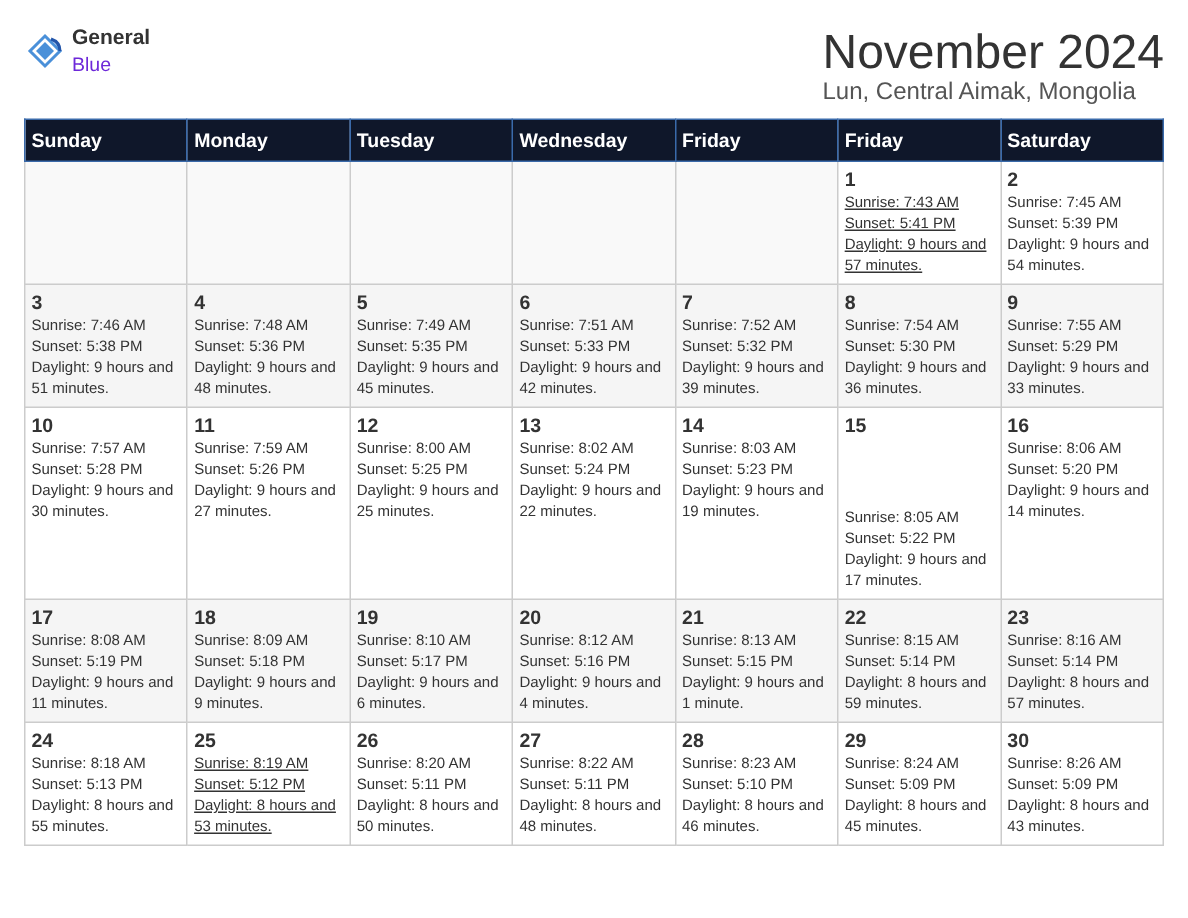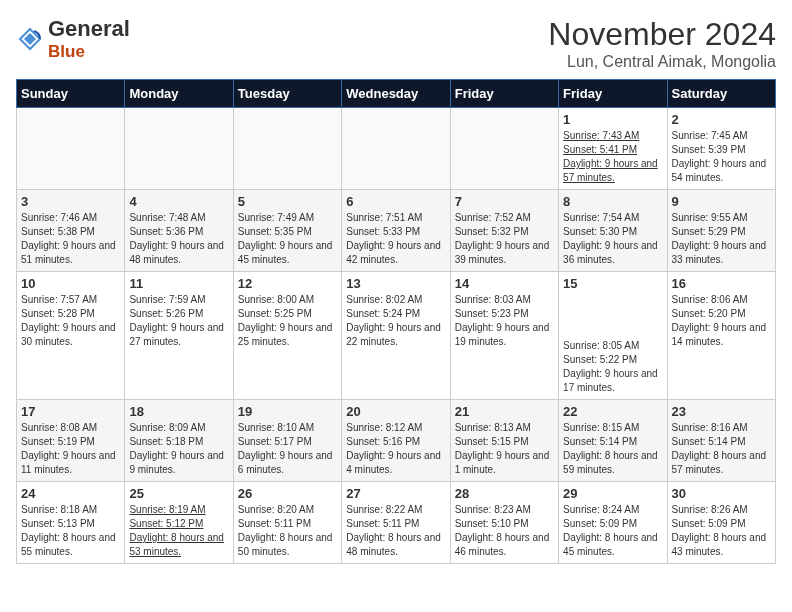--- a/index.html
+++ b/index.html
@@ -15,35 +15,35 @@
       justify-content: space-between;
       align-items: flex-start;
       margin-bottom: 8px;
     }
     .logo {
       display: flex;
       align-items: center;
       gap: 4px;
     }
     .logo-text-general {
-      font-size: 22px;
+      font-size: 14px;
       font-weight: bold;
       color: #333;
     }
     .logo-text-blue {
-      font-size: 17px;
-      font-weight: bold;
-      color: #c2410c;
+      font-size: 13px;
+      font-weight: normal;
+      color: #6d28d9;
     }
     .logo-icon {
       width: 28px;
       height: 28px;
     }
     .title-area {
-      text-align: right;
+      text-align: left;
     }
     .month-title {
       font-size: 32px;
       font-weight: normal;
       color: #333;
     }
     .location-title {
       font-size: 16px;
       color: #555;
     }
@@ -173,21 +173,21 @@
 Daylight: 9 hours and 39 minutes.</div>
         </td>
         <td>
           <span class="day-number">8</span>
           <div class="day-info" style="white-space: pre-line;">Sunrise: 7:54 AM
 Sunset: 5:30 PM
 Daylight: 9 hours and 36 minutes.</div>
         </td>
         <td>
           <span class="day-number">9</span>
-          <div class="day-info" style="white-space: pre-line;">Sunrise: 9:55 AM
+          <div class="day-info" style="white-space: pre-line;">Sunrise: 7:55 AM
 Sunset: 5:29 PM
 Daylight: 9 hours and 33 minutes.</div>
         </td>
       </tr>
       <tr>
         <td>
           <span class="day-number">10</span>
           <div class="day-info" style="white-space: pre-line;">Sunrise: 7:57 AM
 Sunset: 5:28 PM
 Daylight: 9 hours and 30 minutes.</div>

